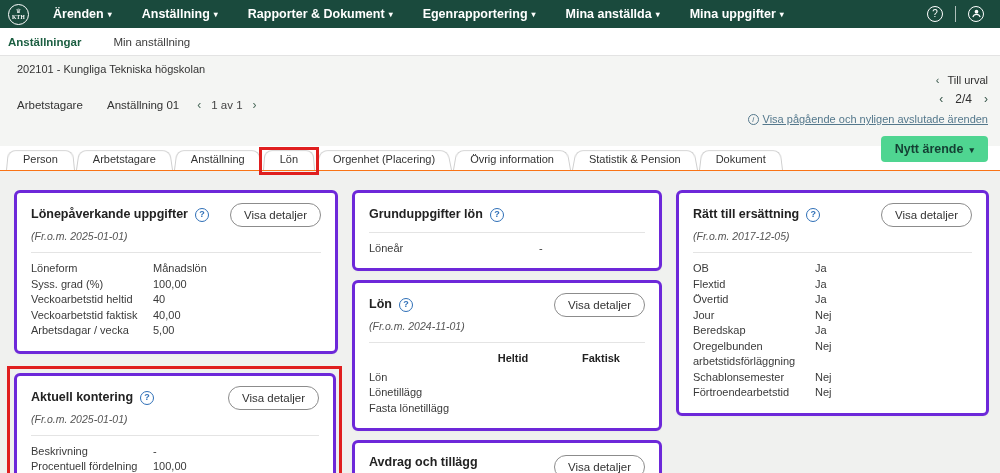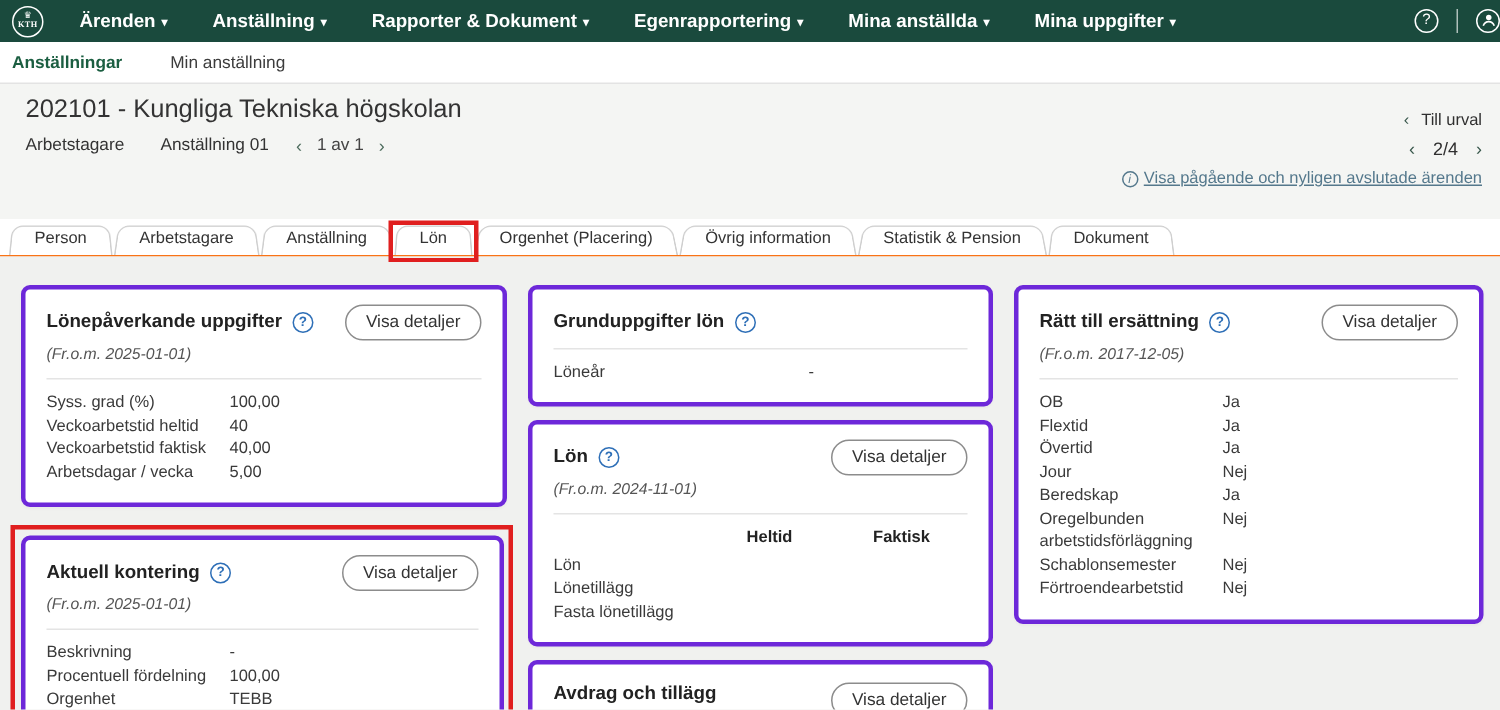--- a/index.html
+++ b/index.html
@@ -1,39 +1,39 @@
 <!DOCTYPE html>
 <html><head>
 <meta charset="utf-8">
 <style>
   * { box-sizing: border-box; margin: 0; padding: 0; }
   html,body { width:1000px; height:473px; overflow:hidden; }
   body { font-family:"Liberation Sans", sans-serif; background:#f0f1ef; }
 
   
-  .topnav { height:28px; background:#1a4a3d; display:flex; align-items:center; padding:0 0 0 8px; }
+  .topnav { height:28px; background:#1a4a3d; display:flex; align-items:center; padding:0 16px 0 8px; }
   .logo { width:21px; height:21px; border:1px solid #fff; border-radius:50%; display:flex; flex-direction:column; align-items:center; justify-content:center; color:#fff; margin-right:24px; flex-shrink:0; }
   .logo .crown { font-size:6px; line-height:5px; }
   .logo .brand { font-size:5.5px; font-weight:bold; font-family:"Liberation Serif", serif; line-height:6px; letter-spacing:.3px; }
   .nav-items { display:flex; gap:30px; }
   .nav-item { color:#fff; font-size:12.5px; font-weight:600; cursor:pointer; white-space:nowrap; }
   .nav-item .caret { font-size:8px; margin-left:4px; vertical-align:1px; }
   .topnav-right { margin-left:auto; display:flex; align-items:center; gap:12px; }
   .circle-icon { width:16px; height:16px; border:1.2px solid #fff; border-radius:50%; color:#fff; font-size:10px; line-height:13px; text-align:center; cursor:pointer; }
   .nav-divider { width:1px; height:16px; background:rgba(255,255,255,.65); }
 
   
   .subnav { height:28px; background:#fff; border-bottom:1px solid #e3e3e3; display:flex; align-items:center; gap:32px; padding:0 8px; }
   .subnav-item { font-size:11.5px; color:#3c3c3c; cursor:pointer; }
   .subnav-item.active { color:#1b5e41; font-weight:700; }
 
   
   .page-header { height:90px; background:#f4f5f3; padding:7px 10px 0 17px; position:relative; }
   .person-name { font-size:19px; font-weight:600; color:#222; margin:3px 0 3px; }
-  .org-line { font-size:17px; color:#333; margin-bottom:7px; }
+  .org-line { font-size:11px; color:#333; margin-bottom:23px; }
   .role-row { font-size:11.5px; color:#333; display:flex; align-items:center; }
   .role-row .role { width:90px; }
   .role-row .emp { margin-right:18px; }
   .pager { display:flex; align-items:center; gap:10px; color:#444; }
   .pager .chev { font-size:12px; color:#4c6b5c; cursor:pointer; }
   .header-right { position:absolute; top:18px; right:12px; text-align:right; }
   .till-urval { font-size:11px; color:#2f2f2f; cursor:pointer; }
   .till-urval .chev { margin-right:8px; color:#37564a; }
   .page-ind { font-size:12px; color:#2f2f2f; margin-top:6px; display:flex; justify-content:flex-end; align-items:center; gap:12px; }
   .page-ind .chev { font-size:12px; color:#37564a; cursor:pointer; }
@@ -131,20 +131,23 @@
     </div>
     <div class="page-ind">
       <span class="chev">‹</span>
       <span>2/4</span>
       <span class="chev">›</span>
     </div>
     <div class="case-link">
       <span class="info-circ">i</span>
       <span class="ltext">Visa pågående och nyligen avslutade ärenden</span>
     </div>
+    <button class="new-case-btn">
+      <span>Nytt ärende</span><span class="caret">▾</span>
+    </button>
   </div>
 </div>
 
 <div class="tabstrip">
   <div class="tab"><span class="t">Person</span></div>
   <div class="tab"><span class="t">Arbetstagare</span></div>
   <div class="tab"><span class="t">Anställning</span></div>
   <div class="tab"><span class="t">Lön</span>
     <div class="tab-annot"></div>
   </div>
@@ -158,20 +161,24 @@
 
   <div class="col-left">
     <div class="card">
       <div class="card-head">
         <span class="card-title">Lönepåverkande uppgifter</span>
         <span class="help-circ">?</span>
         <button class="visa-btn">Visa detaljer</button>
       </div>
       <div class="from-line">(Fr.o.m. 2025-01-01)</div>
       <div class="divider"></div>
+      <div class="krow">
+          <span class="lbl">Löneform</span>
+          <span class="val">Månadslön</span>
+        </div>
       <div class="krow">
           <span class="lbl">Syss. grad (%)</span>
           <span class="val">100,00</span>
         </div>
       <div class="krow">
           <span class="lbl">Veckoarbetstid heltid</span>
           <span class="val">40</span>
         </div>
       <div class="krow">
           <span class="lbl">Veckoarbetstid faktisk</span>

